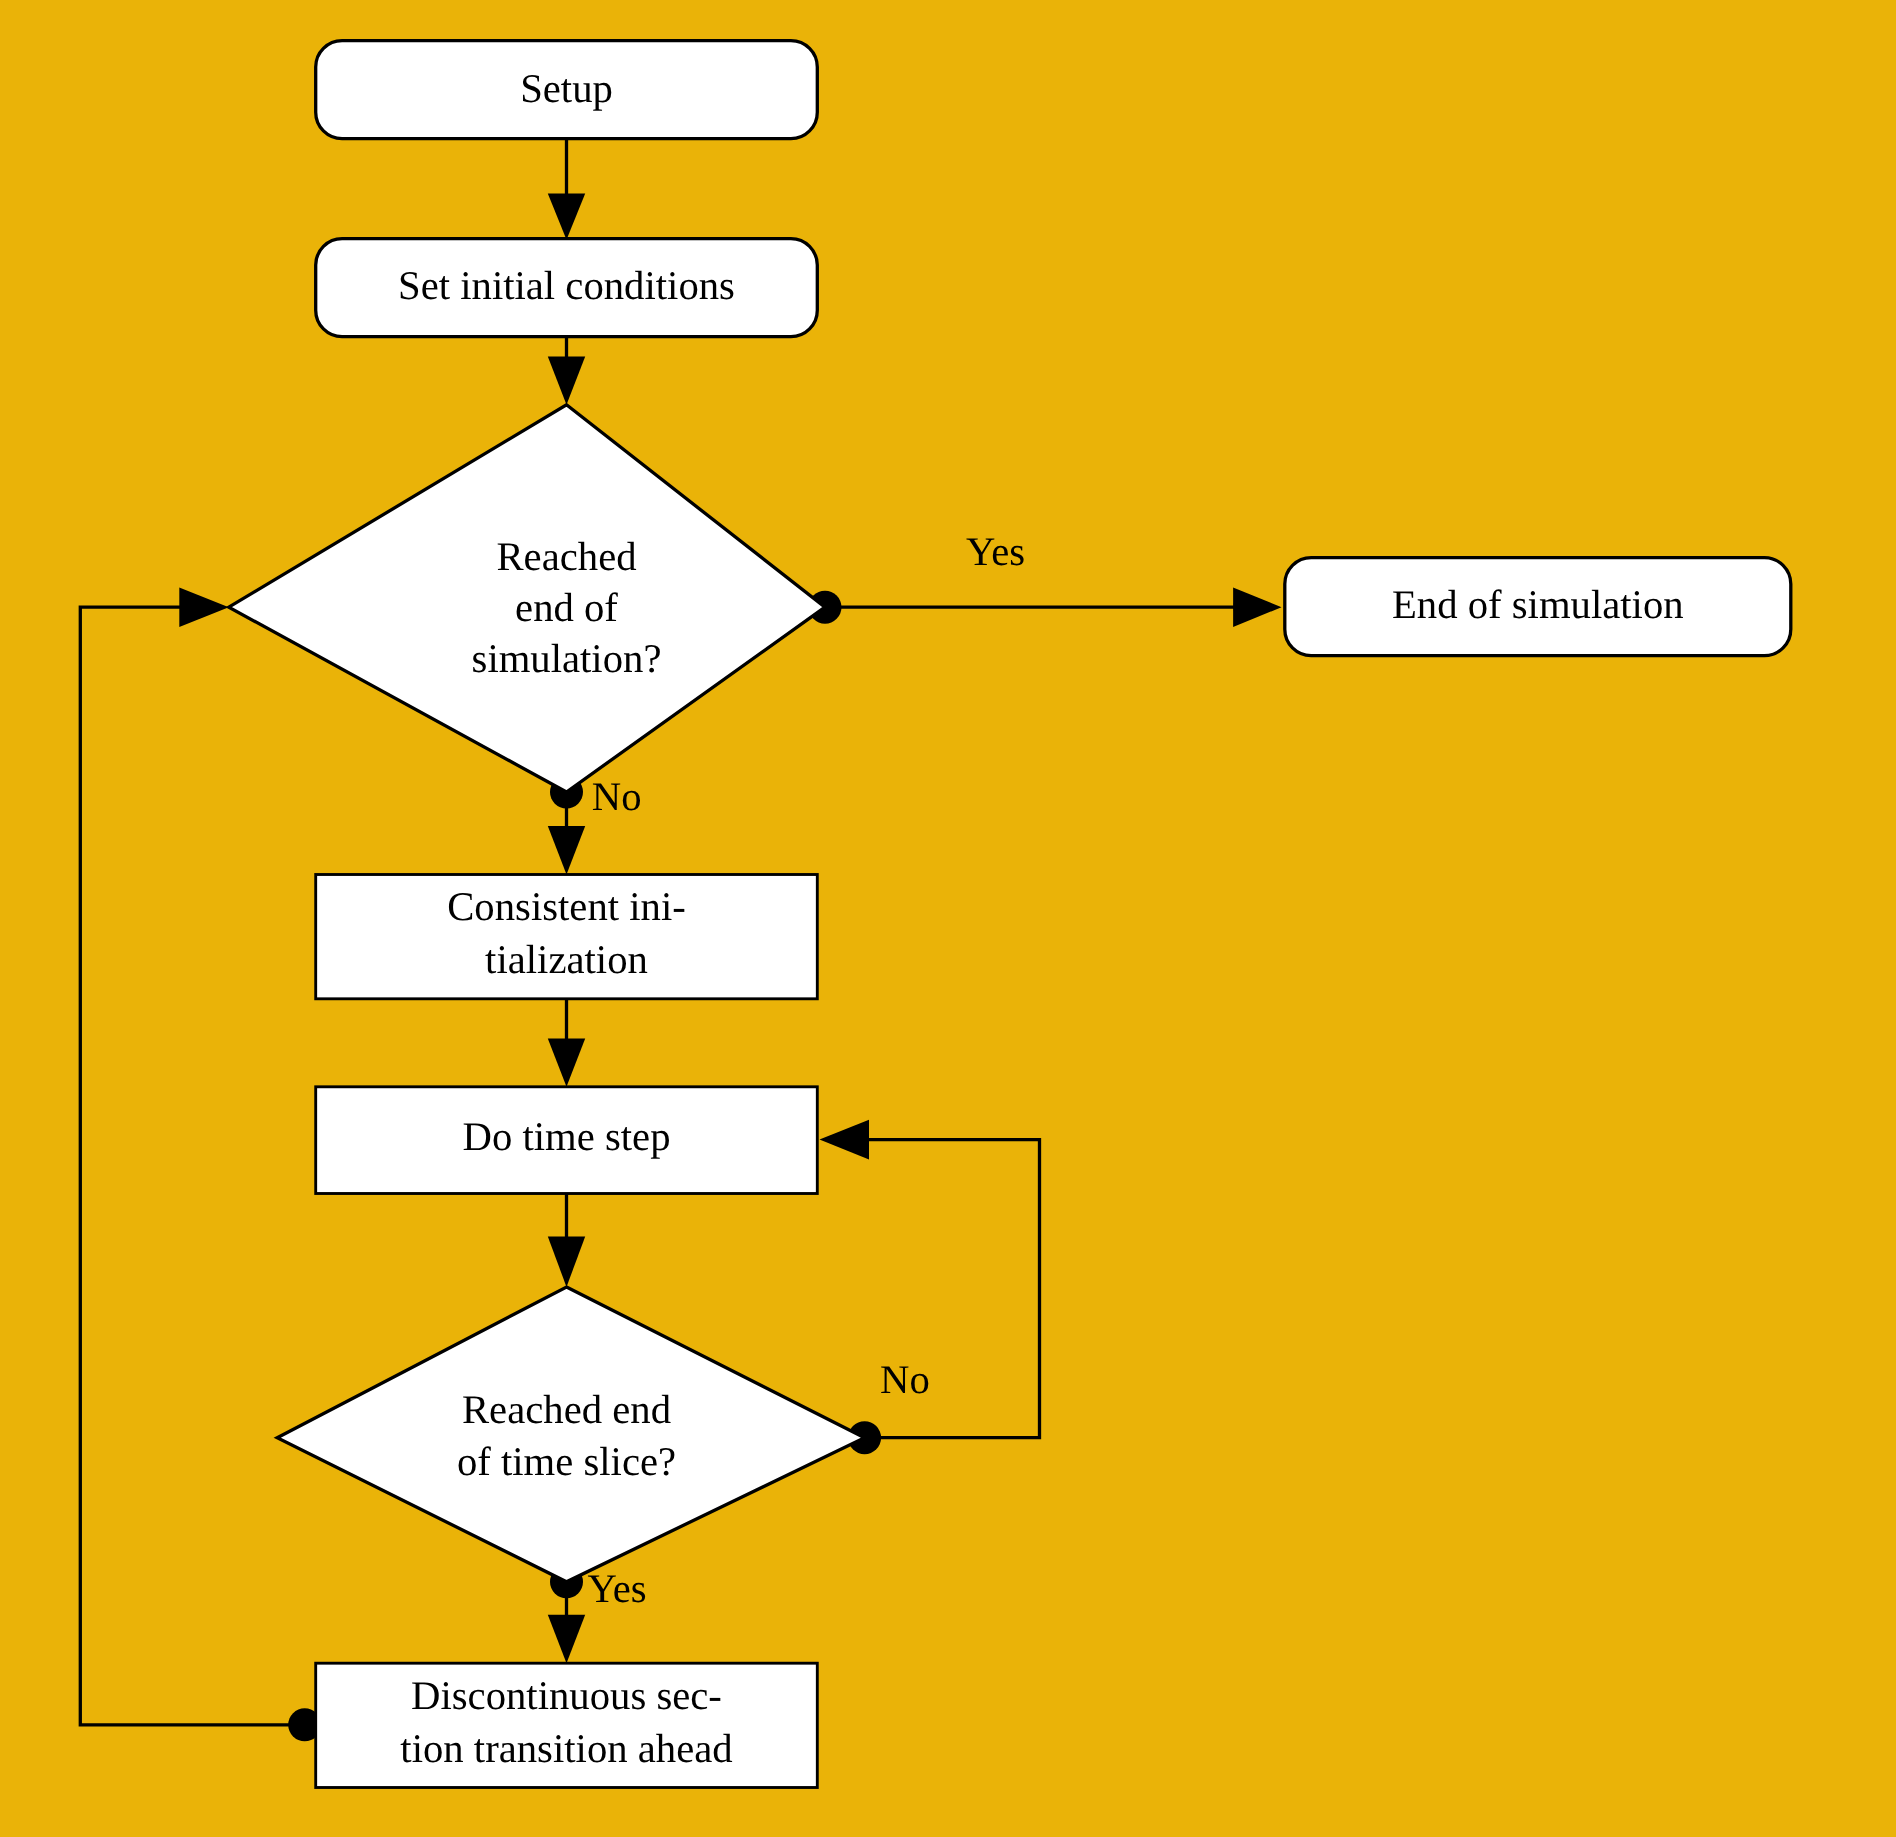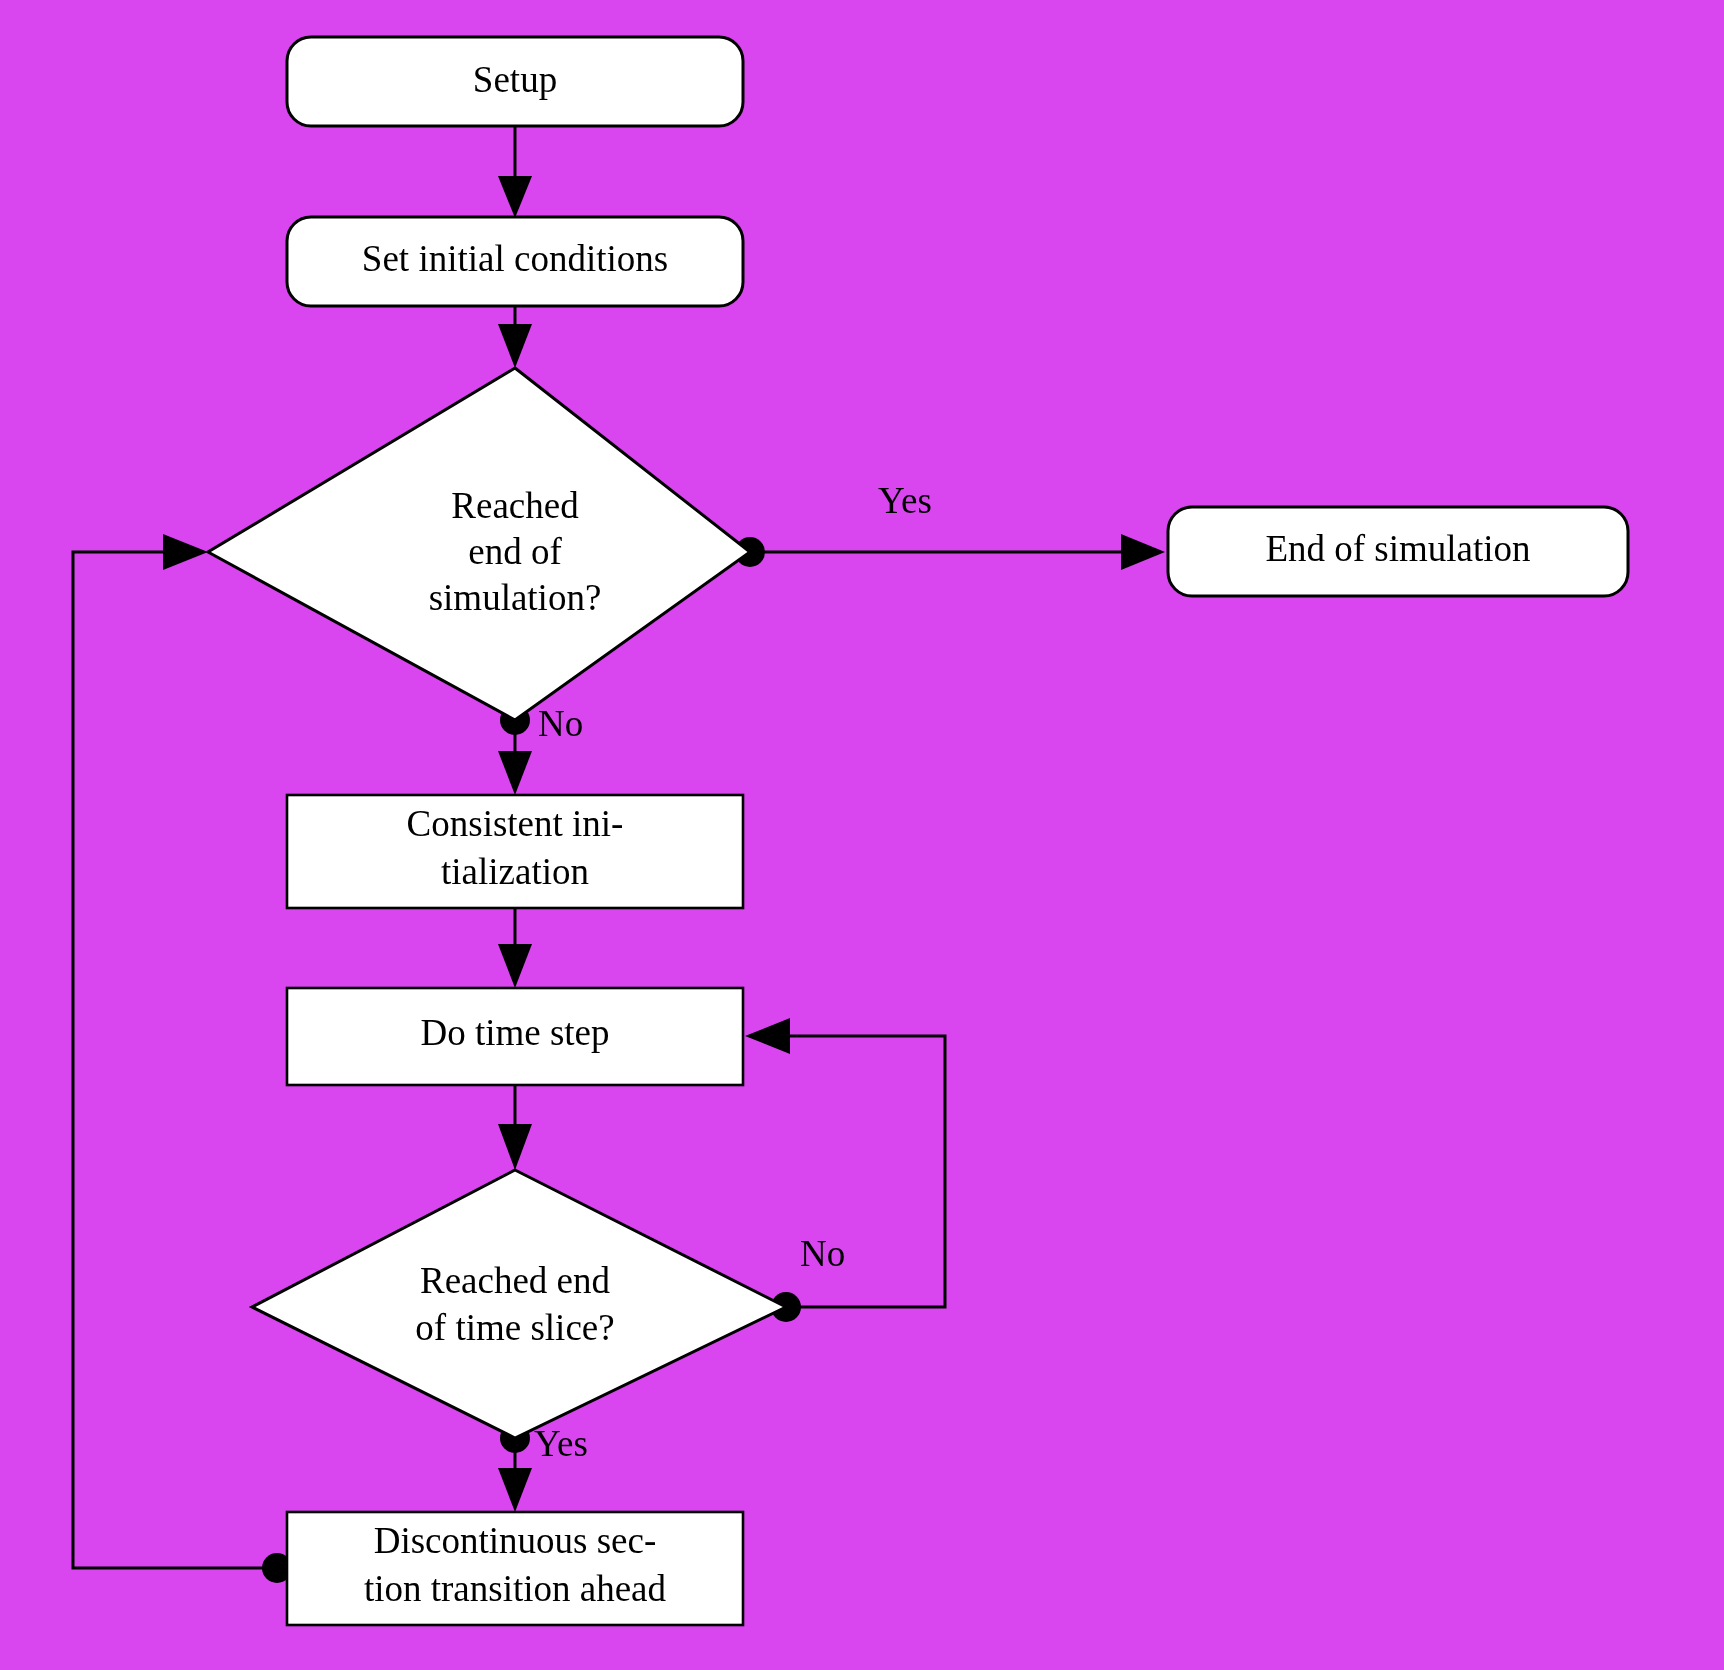--- a/index.html
+++ b/index.html
@@ -10,21 +10,21 @@
   body {
     width: 1724px;
     height: 1670px;
     font-family: "Liberation Serif", "DejaVu Serif", serif;
     overflow: hidden;
   }
   #flowchart-root {
     position: relative;
     width: 1724px;
     height: 1670px;
-    background: #d946ef;
+    background: #eab308;
   }
   svg#flow-svg {
     position: absolute;
     left: 0;
     top: 0;
     width: 1724px;
     height: 1670px;
     display: block;
   }
   .node-shape {

